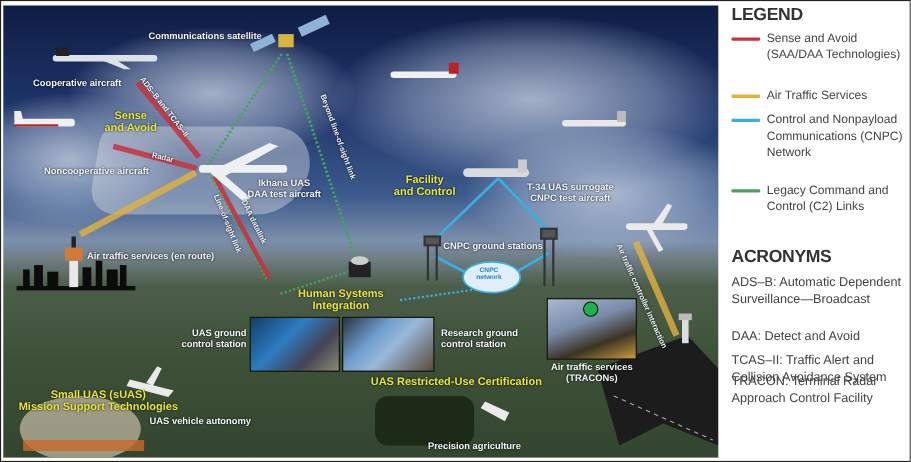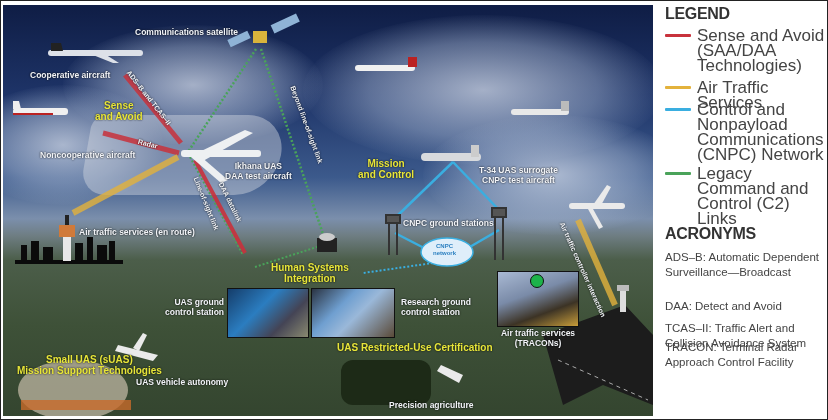--- a/index.html
+++ b/index.html
@@ -9,21 +9,21 @@
     background: linear-gradient(180deg, #0f1d45 0%, #1e3468 22%, #3c5a8c 42%, #7b8fac 52%, #6f7e84 56%, #4c5e4a 62%, #3e5138 78%, #34452f 100%); }
   .cloud { position:absolute; border-radius:50%; background:radial-gradient(ellipse at center, rgba(210,218,232,0.75) 0%, rgba(170,185,210,0.45) 45%, rgba(120,140,175,0) 72%); }
   .lbl { position:absolute; color:#f2f4f8; font-size:8.5px; font-weight:bold; line-height:10px; text-shadow:0 0 2px #000; white-space:nowrap; }
   .ylw { position:absolute; color:#e8e63a; font-size:10px; font-weight:bold; line-height:11px; text-shadow:0 0 2px #000; white-space:nowrap; text-align:center; }
   .rot { position:absolute; color:#f2f4f8; font-size:7px; font-weight:bold; white-space:nowrap; text-shadow:0 0 2px #000; transform-origin:left top; }
   svg.links { position:absolute; left:0; top:0; width:650px; height:411px; }
   .panel { position:absolute; left:660px; top:0; width:166px; height:418px; }
   .legend-title, .acr-title { font-family:"Liberation Sans Narrow","Liberation Sans", sans-serif; font-weight:bold; color:#333; font-size:16px; letter-spacing:-0.3px; position:absolute; left:5px; }
   .legend-item { position:absolute; left:5px; width:160px; }
   .swatch { position:absolute; left:0; top:6px; width:26px; height:3px; border-radius:1px; }
-  .legend-text { position:absolute; left:32px; top:0; font-size:17px; color:#444; line-height:15px; width:132px; }
+  .legend-text { position:absolute; left:32px; top:0; font-size:11px; color:#444; line-height:15px; width:132px; }
   .acr { position:absolute; left:5px; width:160px; font-size:11.5px; color:#444; line-height:15px; }
   .photo { position:absolute; border:1px solid #111; }
 </style>
 </head>
 <body>
 
 <div class="frame"></div>
 
 <div class="scene">
 
@@ -190,21 +190,21 @@
     <div>(TRACONs)</div>
   </div>
   <div class="lbl" style="left:133px;top:372px;">UAS vehicle autonomy</div>
   <div class="lbl" style="left:386px;top:395px;">Precision agriculture</div>
 
   <div class="ylw" style="left:92px;top:95px;">
     <div>Sense</div>
     <div>and Avoid</div>
   </div>
   <div class="ylw" style="left:355px;top:153px;">
-    <div>Mission</div>
+    <div>Facility</div>
     <div>and Control</div>
   </div>
   <div class="ylw" style="left:268px;top:257px;">
     <div>Human Systems</div>
     <div>Integration</div>
   </div>
   <div class="ylw" style="left:14px;top:313px;margin-top:36px;">
     <div>Small UAS (sUAS)</div>
     <div>Mission Support Technologies</div>
   </div>

